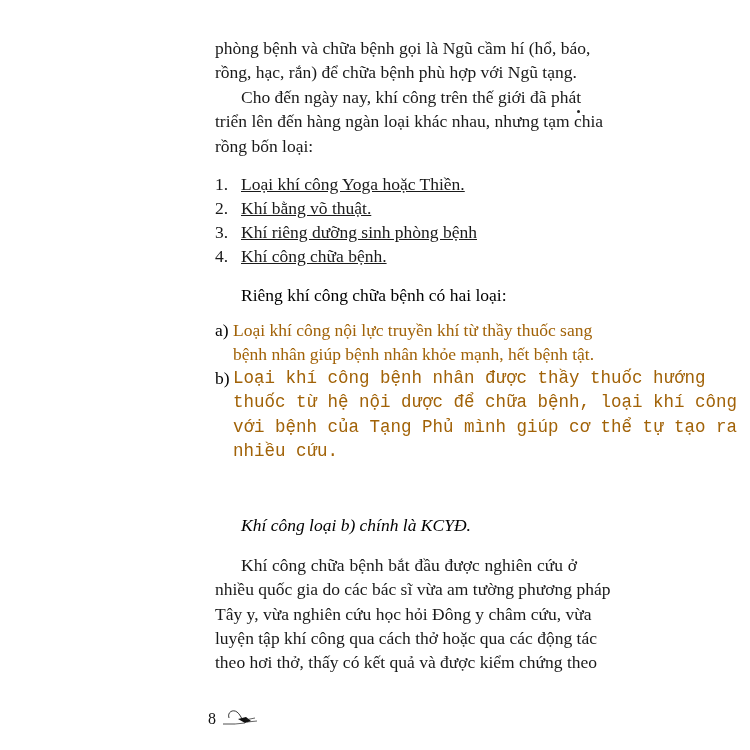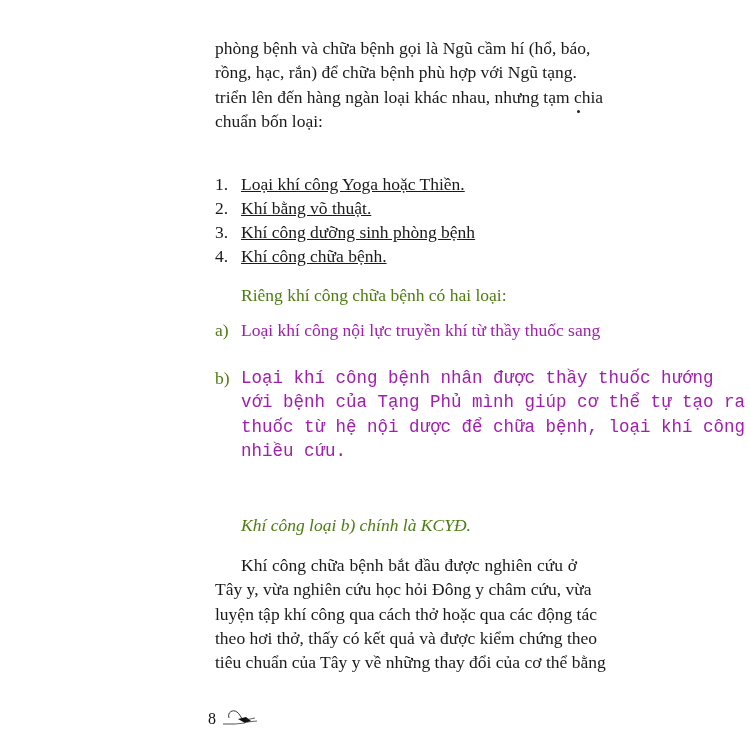--- a/index.html
+++ b/index.html
@@ -5,85 +5,87 @@
   html, body { margin:0; padding:0; background:#ffffff; }
   body { width:750px; height:750px; position:relative; overflow:hidden; }
   .page { position:absolute; left:0; top:0; width:750px; height:716px; background:#fff; }
   .text { position:absolute; left:215px; width:362px; font-family:"Liberation Serif", "DejaVu Serif", serif; font-size:17.5px; color:#1a1a1a; line-height:24.3px; }
   .line { white-space:nowrap; display:block; text-align:justify; text-align-last:justify; }
   .line.last { text-align-last:left; }
   .indent { padding-left:26px; }
   .item { position:absolute; left:215px; font-family:"Liberation Serif", "DejaVu Serif", serif; font-size:17.5px; color:#1a1a1a; line-height:24.3px; white-space:nowrap; }
   .num { position:absolute; left:0; }
   .ibody { position:absolute; left:26px;text-decoration:underline; }
-  .sub { position:absolute; left:241px; width:336px; font-family:"Liberation Serif", "DejaVu Serif", serif; font-size:17.5px; color:#a21caf; line-height:24.3px; }
-  .lbl { position:absolute; left:215px; font-family:"Liberation Serif", "DejaVu Serif", serif; font-size:17.5px; color:#4d7c0f; line-height:24.3px; }
+  .sub { position:absolute; left:233px; width:336px; font-family:"Liberation Serif", "DejaVu Serif", serif; font-size:17.5px; color:#a16207; line-height:24.3px; }
+  .lbl { position:absolute; left:215px; font-family:"Liberation Serif", "DejaVu Serif", serif; font-size:17.5px; color:#000000; line-height:24.3px; }
   .footer { position:absolute; left:208px; top:708px; font-family:"Liberation Serif", serif; font-size:16px; color:#111; }
   .dot { position:absolute; left:577px; top:110px; width:3px; height:3px; border-radius:50%; background:#222; }
 </style>
 </head>
 <body>
 
 <div class="page">
 
   <div class="text" style="top:36px;">
     <span class="line">phòng bệnh và chữa bệnh gọi là Ngũ cầm hí (hổ, báo,</span>
     <span class="line last">rồng, hạc, rắn) để chữa bệnh phù hợp với Ngũ tạng.</span>
   </div>
 
   <div class="text" style="top:85px;">
+    <span class="line indent">Cho đến ngày nay, khí công trên thế giới đã phát</span>
     <span class="line">triển lên đến hàng ngàn loại khác nhau, nhưng tạm chia</span>
-    <span class="line last">chuẩn bốn loại:</span>
+    <span class="line last">rồng bốn loại:</span>
   </div>
   <div class="dot"></div>
 
   <div>
     <div class="item" style="top:172px;">
       <span class="num">1.</span>
       <span class="ibody">Loại khí công Yoga hoặc Thiền.</span>
     </div>
     <div class="item" style="top:196px;">
       <span class="num">2.</span>
       <span class="ibody">Khí bằng võ thuật.</span>
     </div>
     <div class="item" style="top:220px;">
       <span class="num">3.</span>
-      <span class="ibody">Khí công dưỡng sinh phòng bệnh</span>
+      <span class="ibody">Khí riêng dưỡng sinh phòng bệnh</span>
     </div>
     <div class="item" style="top:244px;">
       <span class="num">4.</span>
       <span class="ibody">Khí công chữa bệnh.</span>
     </div>
   </div>
 
   <div class="lbl" style="top:283px; left:241px;">Riêng khí công chữa bệnh có hai loại:</div>
 
   <div>
     <div class="lbl" style="top:318px;">a)</div>
     <div class="sub" style="top:318px;">
       <span class="line">Loại khí công nội lực truyền khí từ thầy thuốc sang</span>
+      <span class="line last">bệnh nhân giúp bệnh nhân khỏe mạnh, hết bệnh tật.</span>
     </div>
 
     <div class="lbl" style="top:366px;">b)</div>
     <div class="sub" style="top:366px;font-family:Liberation Mono, monospace;">
       <span class="line">Loại khí công bệnh nhân được thầy thuốc hướng</span>
+      <span class="line">thuốc từ hệ nội dược để chữa bệnh, loại khí công</span>
       <span class="line">với bệnh của Tạng Phủ mình giúp cơ thể tự tạo ra</span>
-      <span class="line">thuốc từ hệ nội dược để chữa bệnh, loại khí công</span>
       <span class="line last">nhiều cứu.</span>
     </div>
   </div>
 
   <div class="lbl" style="top:513px; left:241px;font-style:italic;">Khí công loại b) chính là KCYĐ.</div>
 
   <div class="text" style="top:553px;">
     <span class="line indent">Khí công chữa bệnh bắt đầu được nghiên cứu ở</span>
+    <span class="line">nhiều quốc gia do các bác sĩ vừa am tường phương pháp</span>
     <span class="line">Tây y, vừa nghiên cứu học hỏi Đông y châm cứu, vừa</span>
     <span class="line">luyện tập khí công qua cách thở hoặc qua các động tác</span>
     <span class="line">theo hơi thở, thấy có kết quả và được kiểm chứng theo</span>
-    <span class="line">tiêu chuẩn của Tây y về những thay đổi của cơ thể bằng</span>
   </div>
 
   <div class="footer">
     <span>8</span>
     <svg width="42" height="18" viewBox="0 0 42 18" style="vertical-align:-2px; margin-left:1px;">
       <path d="M2 16 L14 16" stroke="#222" stroke-width="0.8" fill="none"></path>
       <path d="M8 10 C 6 4, 12 1, 16 4 C 19 6, 20 10, 22 12" stroke="#222" stroke-width="0.9" fill="none"></path>
       <path d="M17 11 L25 9 L30 13 L24 15 Z" fill="#111"></path>
       <path d="M24 12 L34 10 M26 14 L36 13" stroke="#222" stroke-width="0.7" fill="none"></path>
       <path d="M14 16 L24 15" stroke="#222" stroke-width="0.7" fill="none"></path>

